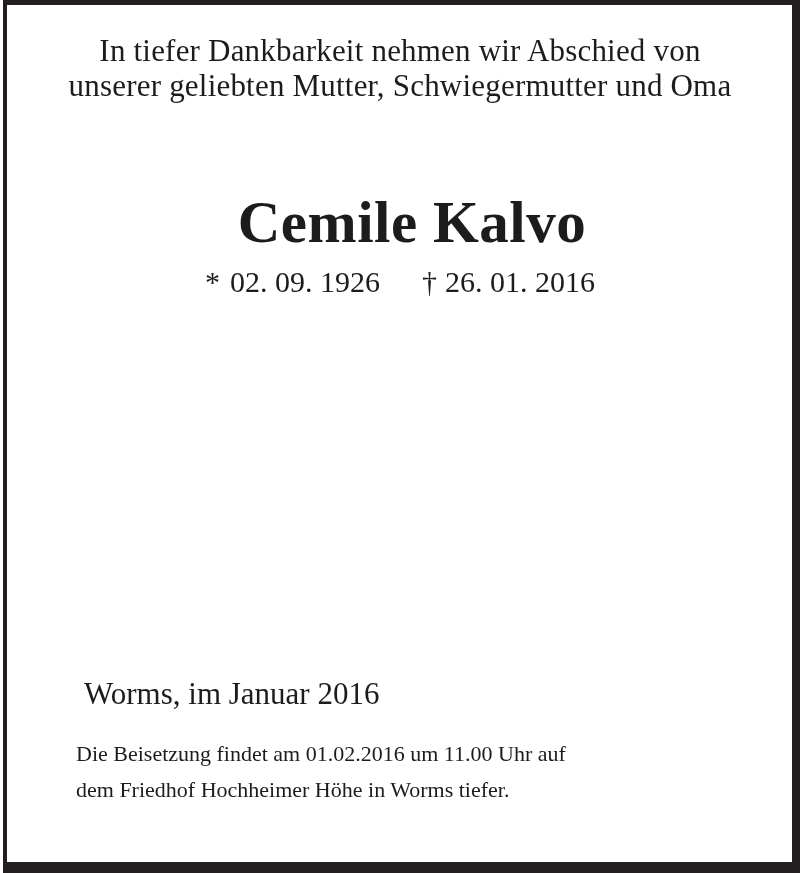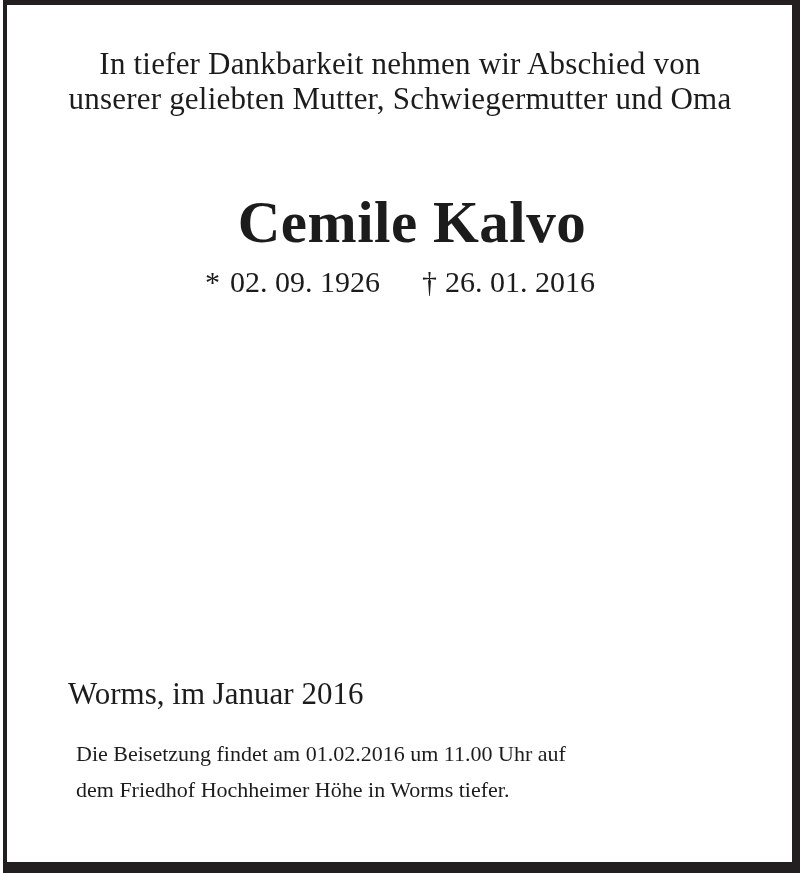--- a/index.html
+++ b/index.html
@@ -22,21 +22,21 @@
     top: 0;
     right: 0;
     bottom: 0;
     border-style: solid;
     border-color: #231f20;
     border-width: 5px 8px 11px 4px;
     box-sizing: border-box;
   }
   .intro {
     position: absolute;
-    top: 46px;
+    top: 33px;
     left: 0;
     width: 800px;
     text-align: center;
     font-size: 31px;
     line-height: 35px;
     letter-spacing: 0.2px;
   }
   .deceased-name {
     position: absolute;
     top: 191px;
@@ -70,21 +70,21 @@
     position: absolute;
     left: 235px;
     top: 379px;
     font-size: 33px;
     line-height: 35.5px;
   }
   .mourning .heading { font-weight: normal; }
   .mourning .mourner { font-weight: bold; }
   .place-line {
     position: absolute;
-    left: 68px;
+    left: 84px;
     top: 676px;
     font-size: 31px;
     line-height: 35px;
   }
   .announcement {
     position: absolute;
     left: 76px;
     top: 736px;
     font-size: 22px;
     line-height: 35.5px;

